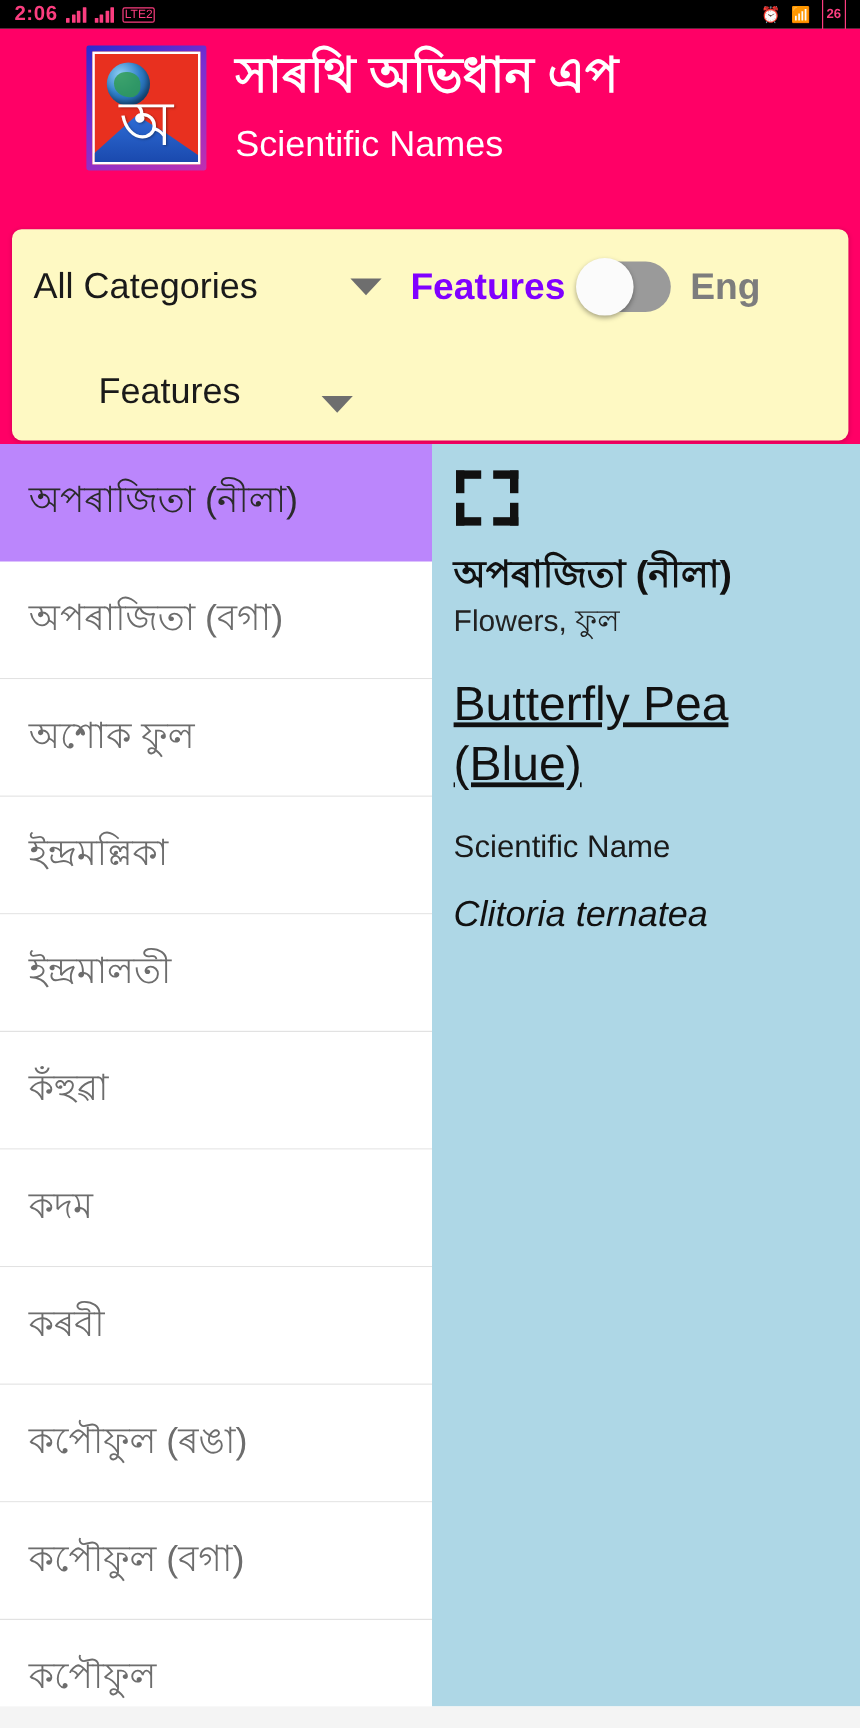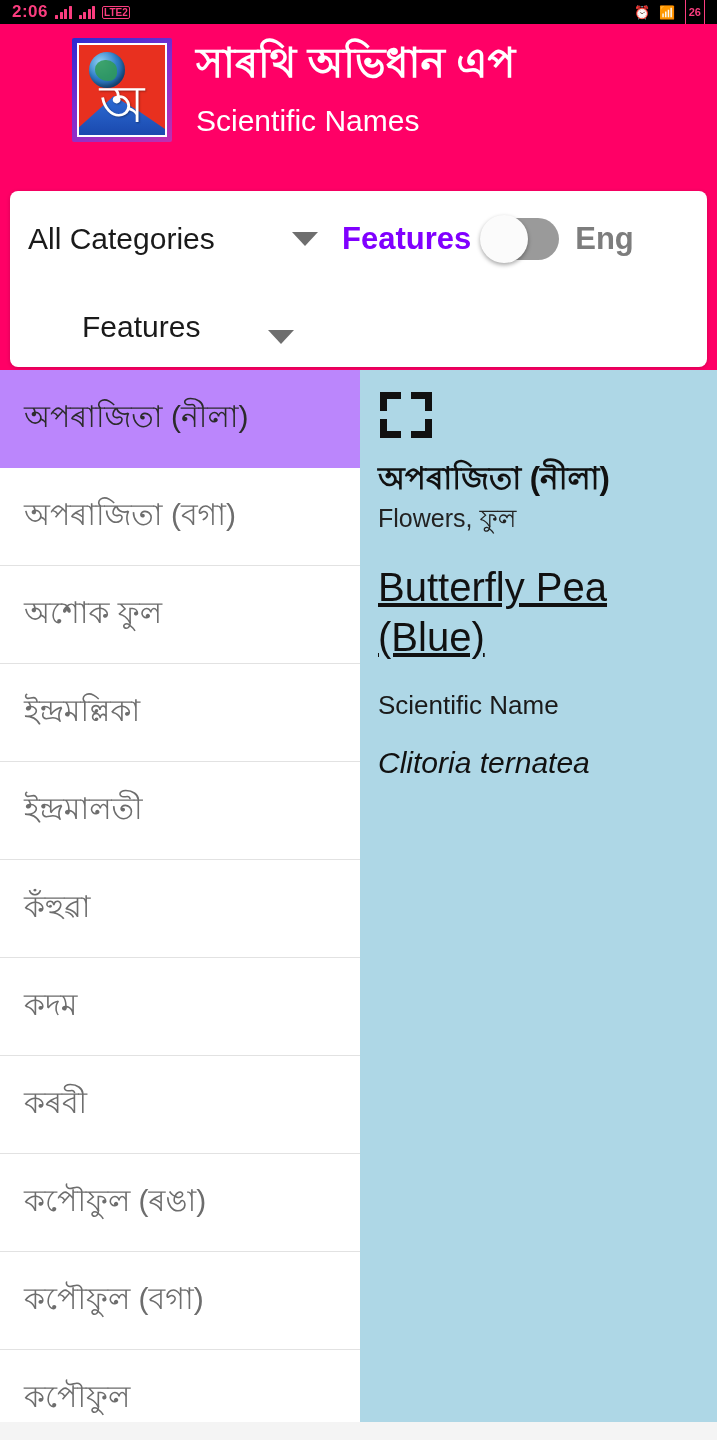--- a/index.html
+++ b/index.html
@@ -20,21 +20,21 @@
   .sb-time { font-size: 17px; font-weight: bold; letter-spacing: .5px; color: #fb3d7f; }
   .sb-left { display: flex; align-items: center; gap: 7px; }
   .sb-right { margin-left: auto; display: flex; align-items: center; gap: 9px; }
   .bars { display: flex; align-items: flex-end; gap: 1.5px; height: 13px; }
   .bars i { display: block; width: 3px; background: #fb3d7f; border-radius: .5px; }
   .bars i:nth-child(1) { height: 4px; }
   .bars i:nth-child(2) { height: 7px; }
   .bars i:nth-child(3) { height: 10px; }
   .bars i:nth-child(4) { height: 13px; }
   .lte {
-    font-size: 10px; font-weight: bold; color: #fb3d7f;
+    font-size: 10px; font-weight: normal; color: #fb3d7f;
     border: 1.5px solid #fb3d7f; border-radius: 2px; padding: 0 1px; line-height: 11px;
   }
   .sb-ico { font-size: 13px; color: #fb3d7f; line-height: 1; }
   .batt {
     font-size: 11px; font-weight: bold; color: #fb3d7f;
     border: 1.5px solid #fb3d7f; border-radius: 3px; padding: 12px 3px; line-height: 14px;
   }
 
   
   .header {
@@ -76,21 +76,21 @@
   .titles { margin-left: 24px; }
   .app-title {
     color: #ffffff; font-size: 41px; line-height: 50px; font-weight: bold;
     font-family: "Liberation Sans", "DejaVu Sans", sans-serif;
   }
   .app-sub { color: #ffffff; font-size: 30px; line-height: 42px; margin-top: 12px; }
 
   
   .card {
     position: absolute; left: 10px; top: 167px; width: 697px; height: 176px;
-    background: #ffffff; border-radius: 8px;
+    background: #fef9c3; border-radius: 8px;
     box-shadow: 0 1px 4px rgba(0,0,0,.18);
   }
   .row1 { display: flex; align-items: center; height: 96px; padding: 0 12px 0 18px; }
   .dd-cat { display: flex; align-items: center; width: 290px; }
   .dd-cat .lbl { font-size: 30px; color: #1a1a1a; }
   .caret {
     width: 0; height: 0; margin-left: auto;
     border-left: 13px solid transparent; border-right: 13px solid transparent;
     border-top: 14px solid #6e6e6e;
   }

